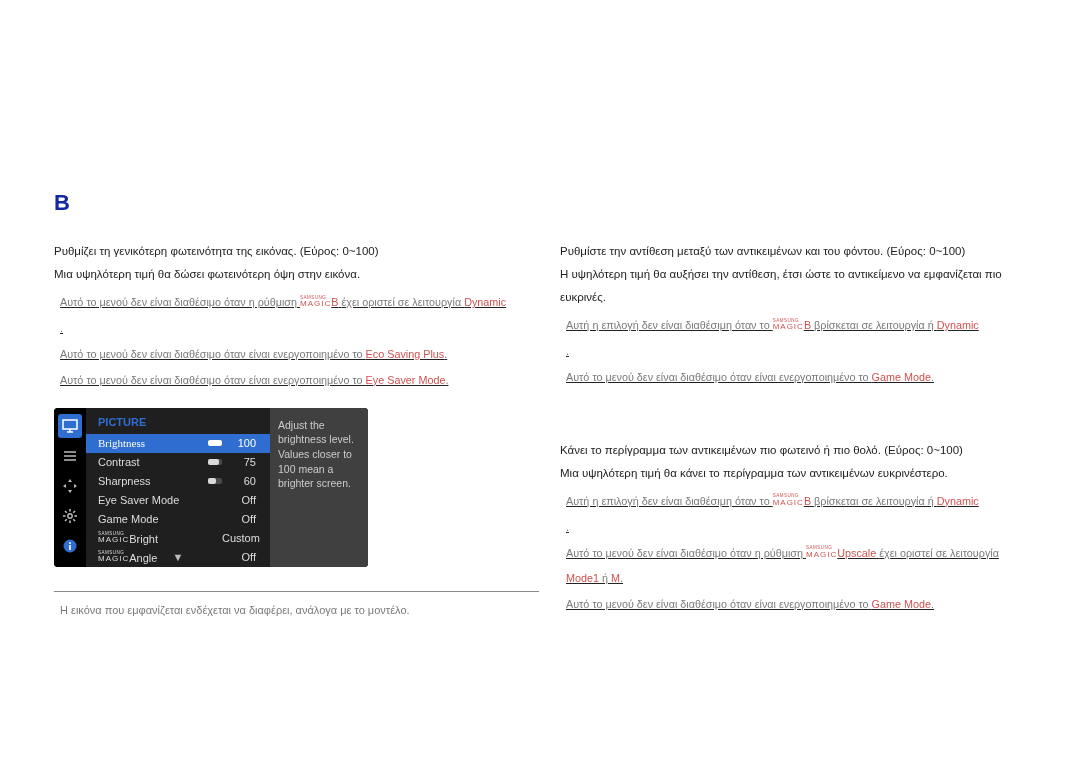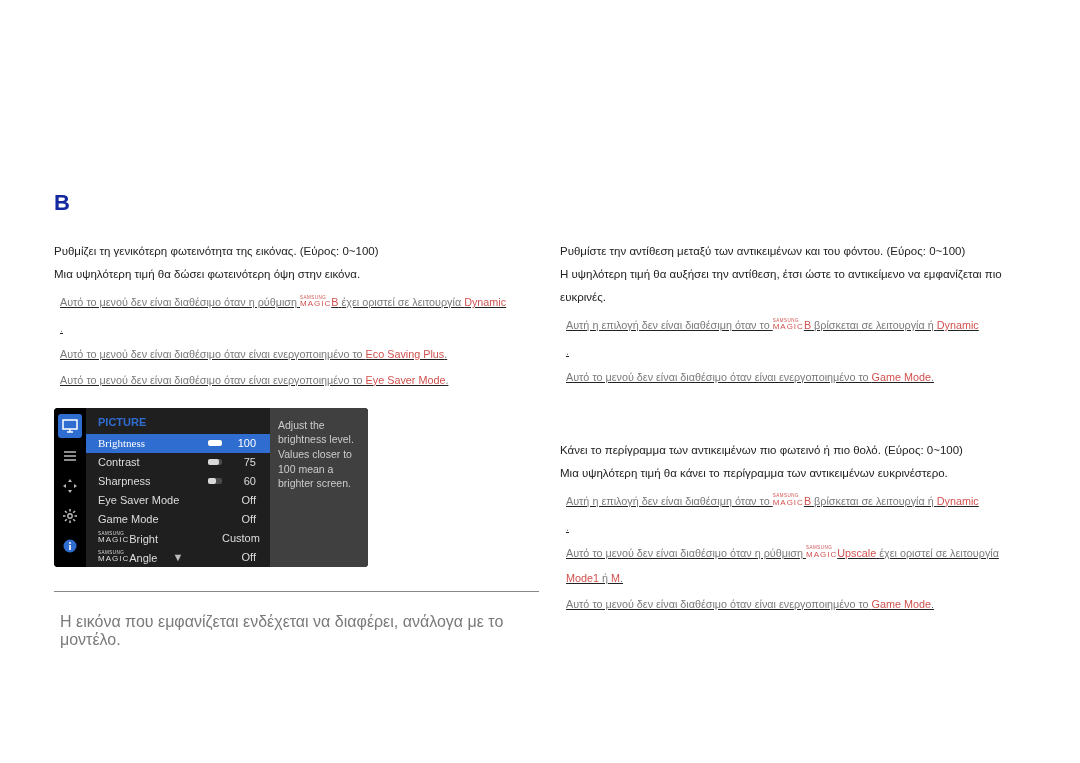--- a/index.html
+++ b/index.html
@@ -13,21 +13,21 @@
   .bullet { display: flex; align-items: flex-start; gap: 8px; padding-left: 6px; text-decoration: underline; }
   .grey-rest { color: #7a7a7a; font-size: 10.8px; line-height: 2.4; display:inline; }
   .red { color: #d0514e; font-weight: 500; }
   .magic { display: inline-block; line-height: 1; vertical-align: baseline; }
   .magic .top { display:block; font-size:5px; letter-spacing:0.5px; color:inherit; line-height:1; }
   .magic .bot { display:block; font-size:9px; letter-spacing:1px; line-height:1; }
   .magic.sm .top { font-size:4.5px; }
   .magic.sm .bot { font-size:8px; }
   .magic.red .top,.magic.red .bot { color:#d0514e; }
   .hr { border:0; border-top:1px solid #888; width:485px; margin-top:24px; }
-  .footnote { color:#7a7a7a; font-size:16px; margin-top:21px; padding-left:6px; }
+  .footnote { color:#7a7a7a; font-size:11px; margin-top:12px; padding-left:6px; }
   .block2 { margin-top:48px; }
 
   
   .osd { width: 314px; margin-top: 14px; display:flex; background:#000; border-radius:4px; overflow:hidden; font-size:11px; color:#ddd; }
   .osd-side { width:32px; background:#000; display:flex; flex-direction:column; align-items:center; justify-content:flex-start; gap:6px; padding-top:6px; padding-bottom:6px; }
   .side-icon { width:24px; height:24px; display:flex; align-items:center; justify-content:center; color:#bbb; border-radius:3px; }
   .side-icon.active { background:#2f6dd1; color:#fff; }
   .osd-main { flex:1; background:#1f1f1f; position:relative; display:flex; }
   .osd-list { flex:1; }
   .osd-title { color:#2f6dd1; font-size:11px; padding:8px 12px 6px; font-weight:600; }

